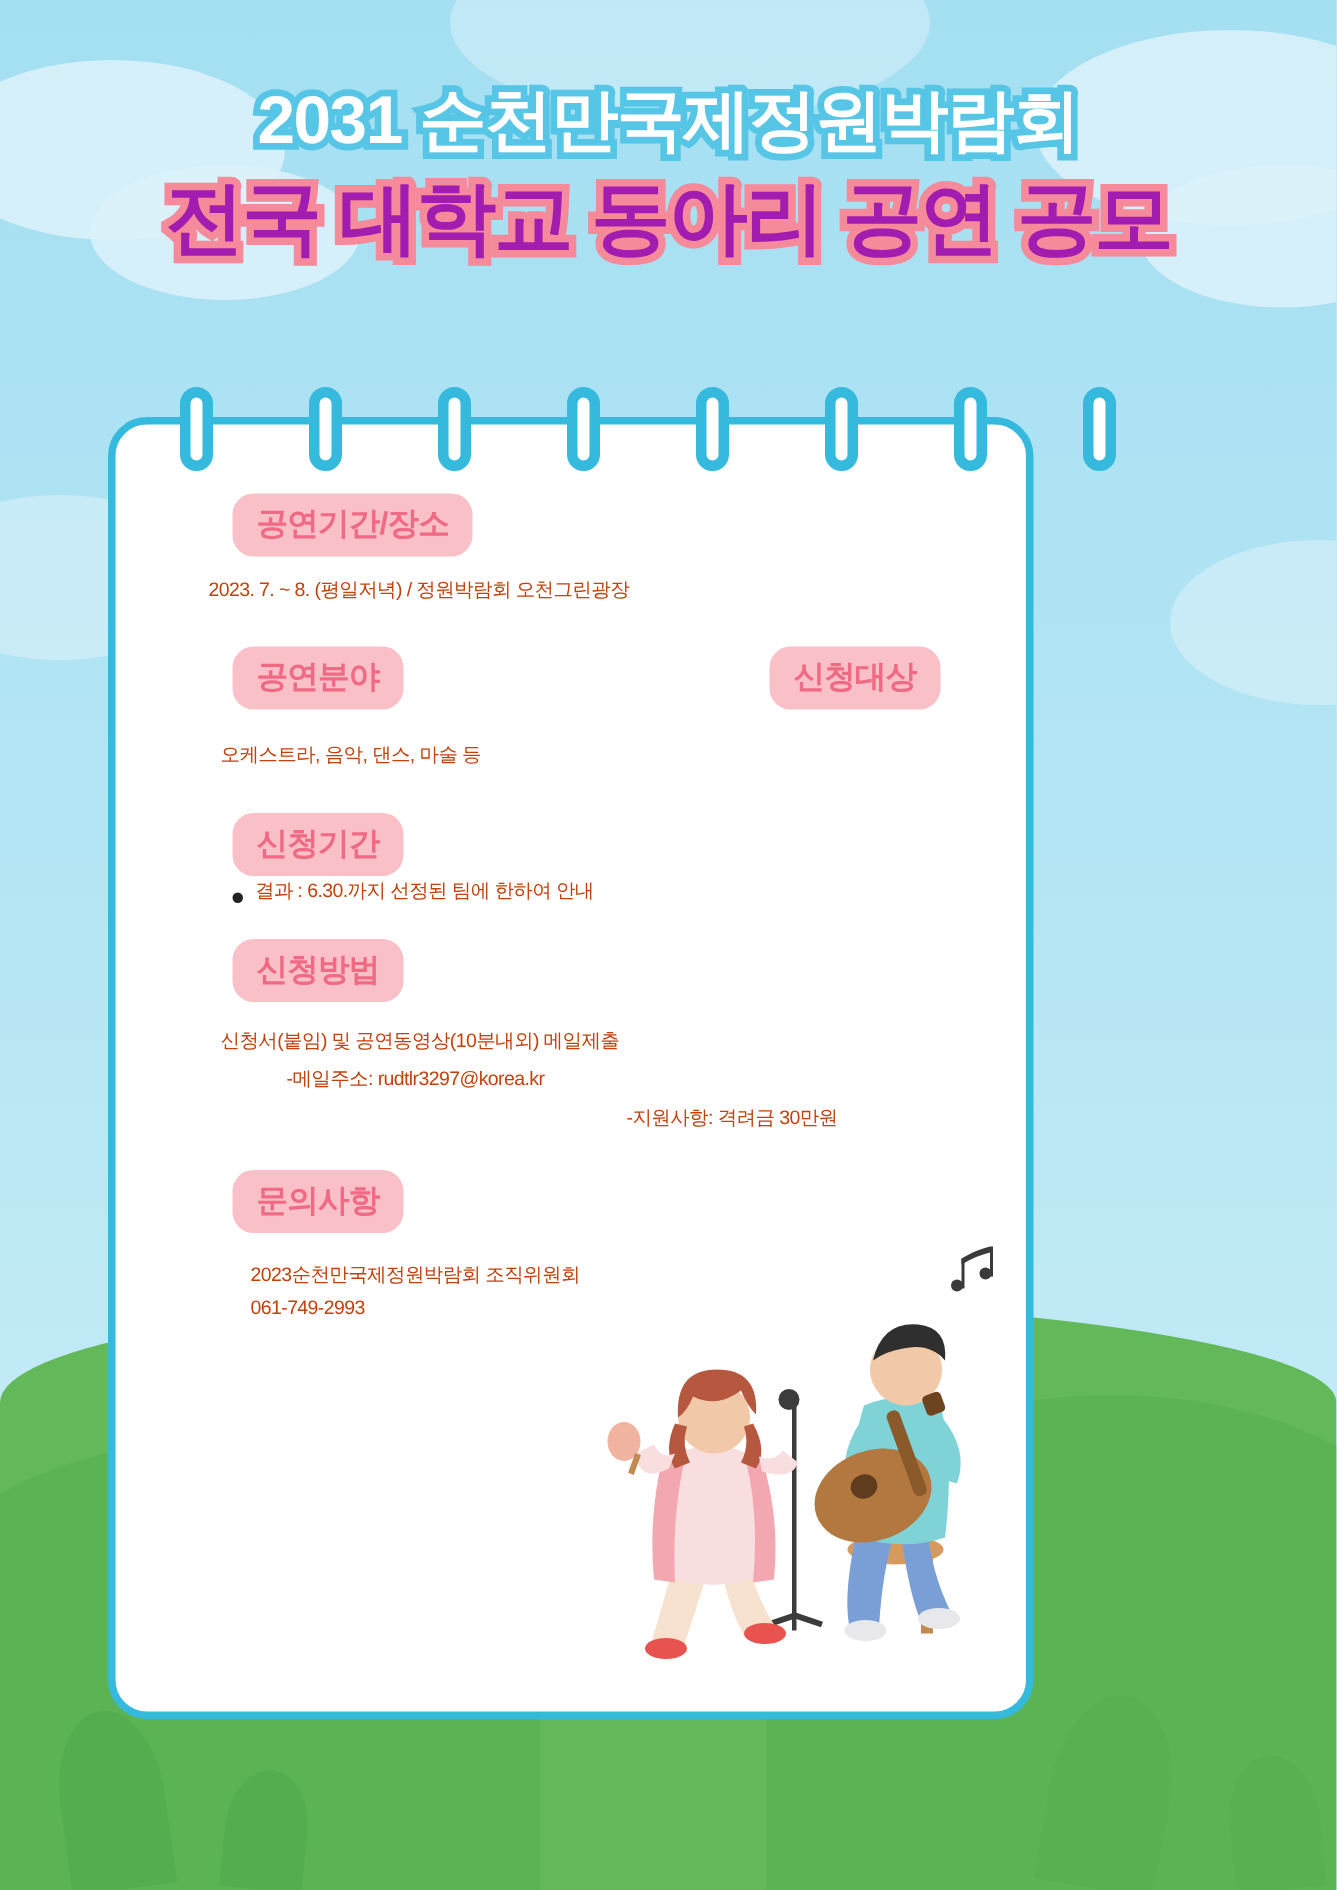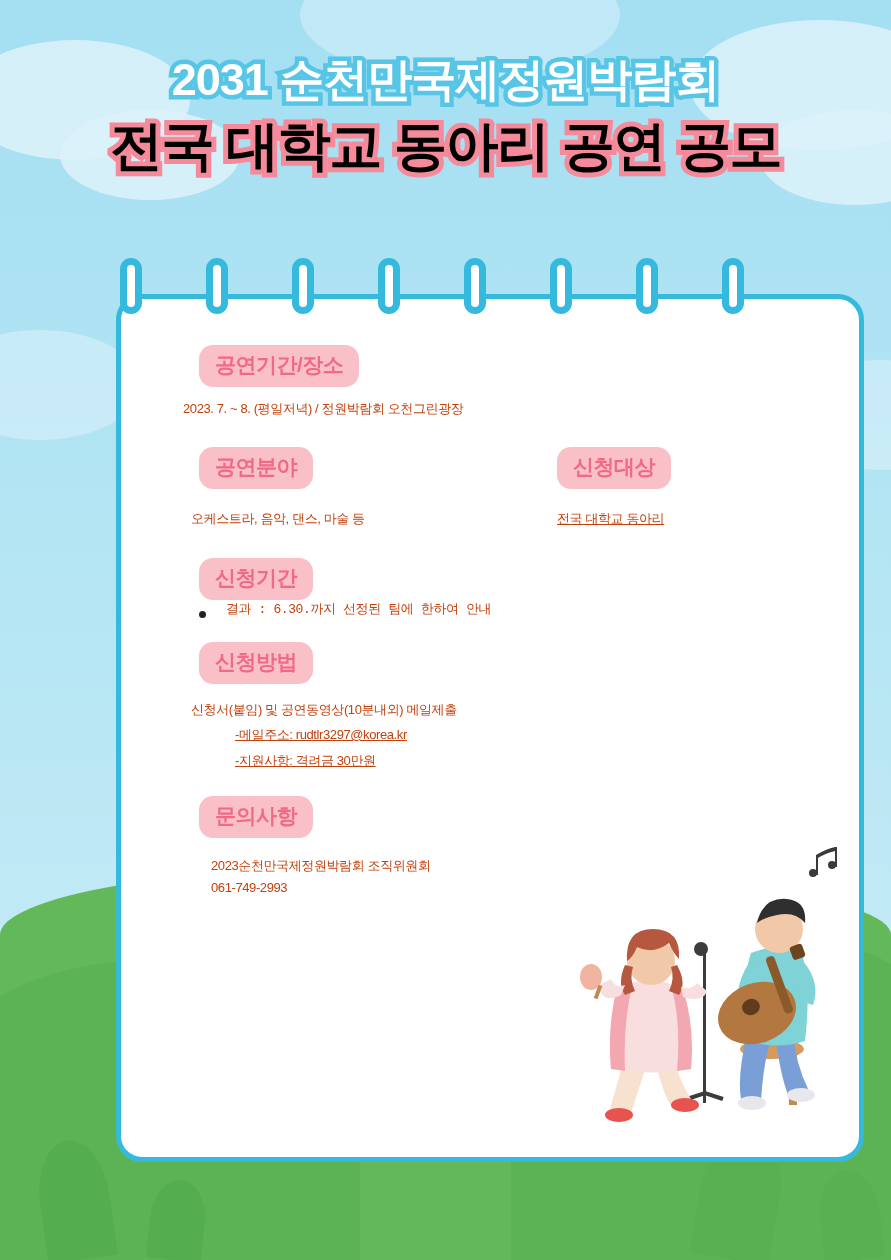--- a/index.html
+++ b/index.html
@@ -61,36 +61,35 @@
   }
   .title-1 {
     font-size: 45px; font-weight: 700; letter-spacing: -1px;
     color: #ffffff;
     -webkit-text-stroke: 9px #57c6e6;
     paint-order: stroke fill;
     line-height: 1.25;
   }
   .title-2 {
     font-size: 53px; font-weight: 700; letter-spacing: -1.5px;
-    color: #000000;
+    color: #a21caf;
     -webkit-text-stroke: 10px #f58a9b;
     paint-order: stroke fill;
     line-height: 1.3;
     margin-top: 4px;
   }
 
   
   .notebook {
-    position: absolute; left: 72px; top: 294px;
-    width: 748px; height: 868px;
+    position: absolute; left: 72px; top: 278px;
+    width: 617px; height: 868px;
     background: #ffffff;
     border: 5px solid #35b9dd;
     border-radius: 26px;
     z-index: 4;
-    margin-left: 44px;
   }
   .rings { position: absolute; left: 72px; top: 258px; width: 748px; height: 60px; z-index: 5; }
   .ring {
     position: absolute; top: 0; width: 22px; height: 56px;
     border: 7px solid #35b9dd;
     border-radius: 11px;
     background: #ffffff;
   }
 
   
@@ -111,25 +110,25 @@
   }
   .tag-inner { color:#f06a84; -webkit-text-stroke: 0; }
   .line {
     font-size: 13px; color: #c2410c; letter-spacing: -0.4px;
     line-height: 1.5;
   }
   .sec { margin-bottom: 6px; }
   .ml8 { margin-left: 8px; }
   .ml16 { margin-left: 16px; }
   .ml28 { margin-left: 28px; }
-  .ml40 { margin-left: 52px; text-decoration: underline; }
+  .ml40 { margin-left: 52px; }
   .row2 { display: flex; }
   .col-a { width: 300px; }
   .col-b { width: 300px; }
-  .bullet { display:flex; align-items:flex-start; gap:20px;font-family:Liberation Mono, monospace; }
+  .bullet { display:flex; align-items:flex-start; gap:8px; }
   .dot { width:7px; height:7px; background:#222; border-radius:50%; margin-top:11px; flex:0 0 auto; }
 
   
   .illus { position: absolute; right: 8px; bottom: 20px; width: 300px; height: 300px; z-index: 7; }
 </style>
 </head>
 <body>
 
 <div id="poster">
 
@@ -174,37 +173,36 @@
         <div class="line" style="margin-top:12px;">2023. 7. ~ 8. (평일저녁) / 정원박람회 오천그린광장</div>
       </div>
 
       <div class="row2" style="margin-top:28px;">
         <div class="col-a">
           <div class="ml16"><span class="tag"><span class="tag-inner">공연분야</span></span></div>
           <div class="line ml8" style="margin-top:20px;">오케스트라, 음악, 댄스, 마술 등</div>
         </div>
         <div class="col-b" style="padding-left:22px;">
           <div class="ml40"><span class="tag"><span class="tag-inner">신청대상</span></span></div>
-          <div class="line ml40" style="margin-top:20px;">전국 대학교 동아리</div>
         </div>
       </div>
 
       <div class="sec" style="margin-top:30px;">
         <div class="ml16"><span class="tag"><span class="tag-inner">신청기간</span></span></div>
         <div class="bullet ml16">
           <span class="dot"></span>
           <span class="line">결과 : 6.30.까지 선정된 팀에 한하여 안내</span>
         </div>
       </div>
 
       <div class="sec" style="margin-top:22px;">
         <div class="ml16"><span class="tag"><span class="tag-inner">신청방법</span></span></div>
         <div class="line ml8" style="margin-top:16px;">신청서(붙임) 및 공연동영상(10분내외) 메일제출</div>
         <div class="line ml40" style="margin-top:6px;">-메일주소: rudtlr3297@korea.kr</div>
-        <div class="line ml40" style="margin-top:6px;">-지원사항: 격려금 30만원</div>
+        <div class="line ml40" style="margin-top:6px;text-align:center;">-지원사항: 격려금 30만원</div>
       </div>
 
       <div class="sec" style="margin-top:26px;">
         <div class="ml16"><span class="tag"><span class="tag-inner">문의사항</span></span></div>
         <div class="line ml28" style="margin-top:18px;">2023순천만국제정원박람회 조직위원회</div>
         <div class="line ml28" style="margin-top:2px;">061-749-2993</div>
       </div>
 
     </div>
 

